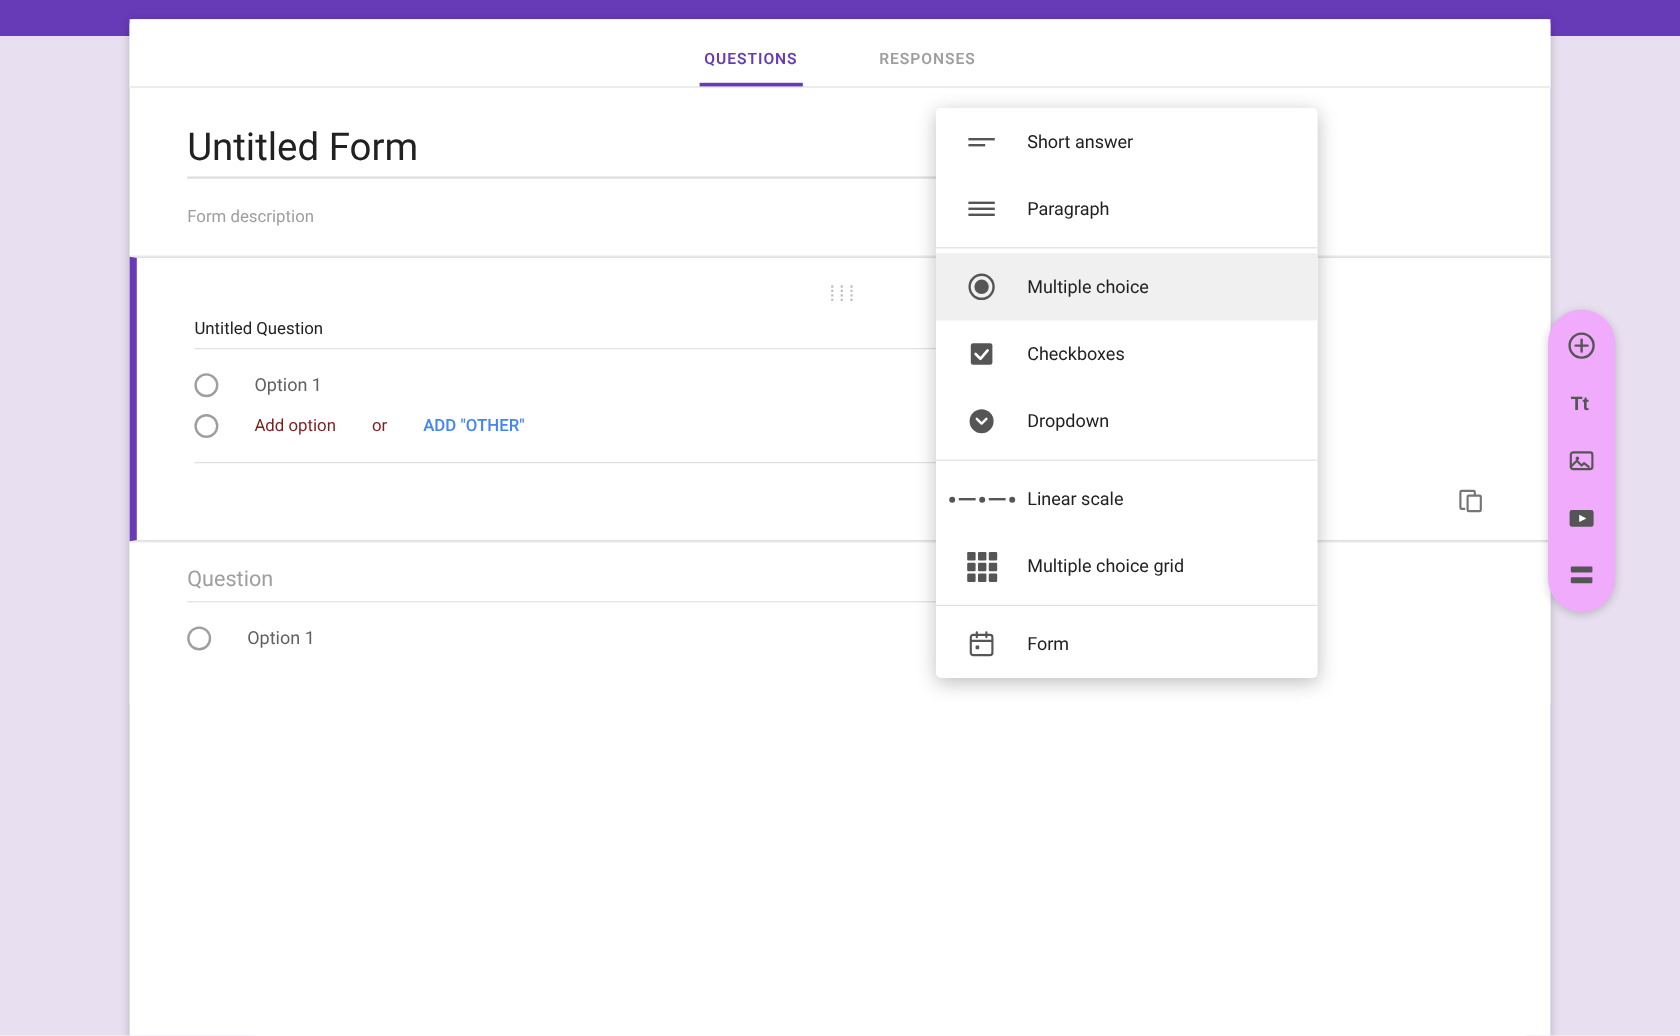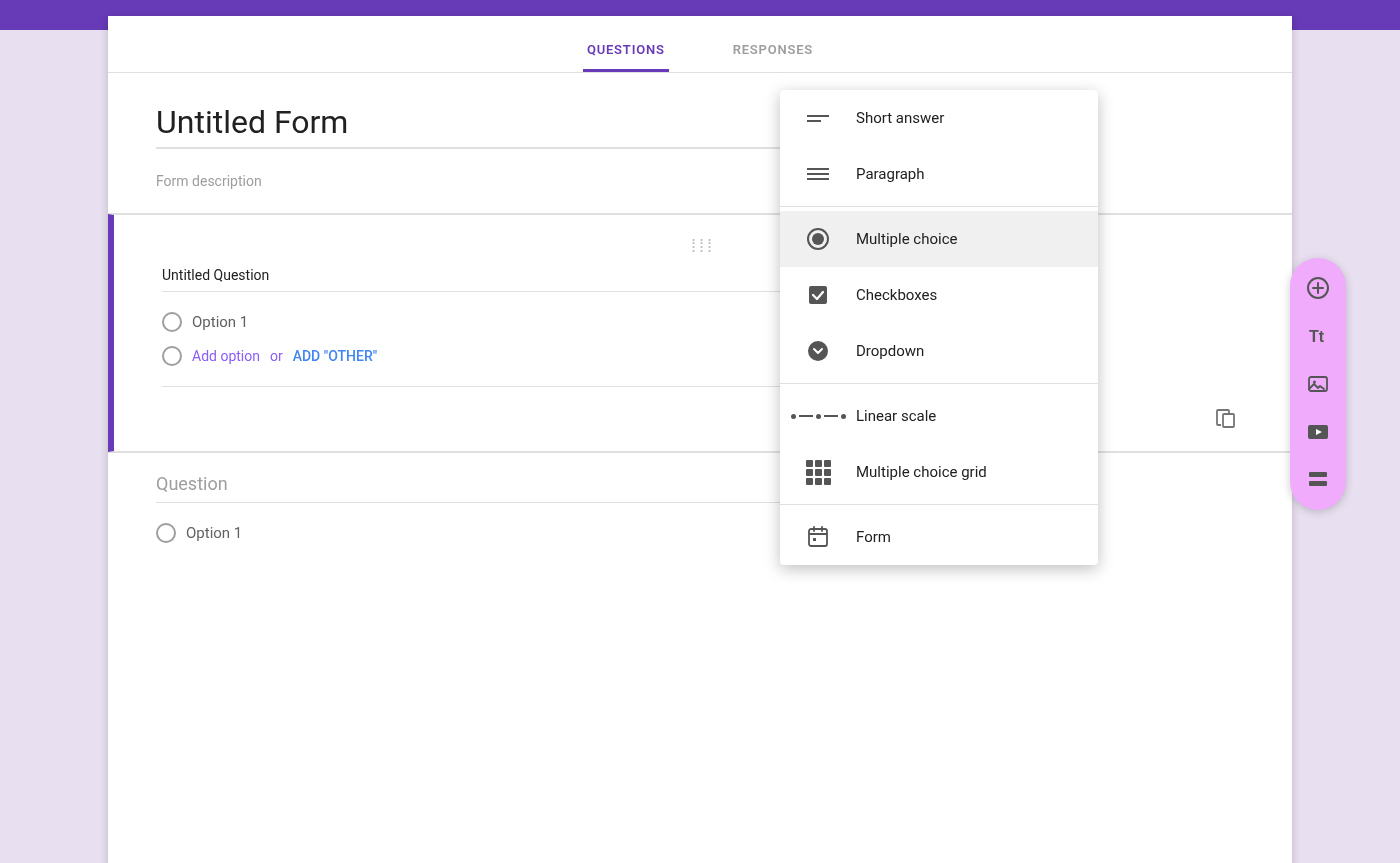--- a/index.html
+++ b/index.html
@@ -106,37 +106,37 @@
       color: #212121;
       border-bottom: 1px solid #e0e0e0;
       padding-bottom: 8px;
       max-width: 760px;
       margin-bottom: 20px;
     }
 
     .option-row {
       display: flex;
       align-items: center;
-      gap: 10px;
+      gap: 30px;
       margin-bottom: 14px;
       color: #616161;
       font-size: 15px;
     }
 
     .radio-circle {
       width: 20px;
       height: 20px;
       border-radius: 50%;
       border: 2px solid #9e9e9e;
       display: inline-block;
       flex-shrink: 0;
     }
 
     .add-option-text {
-      color: #8b5cf6;
+      color: #7f1d1d;
       font-size: 14px;
     }
 
     .add-other-link {
       color: #4285f4;
       font-weight: 500;
       text-decoration: none;
       font-size: 14px;
     }
 

